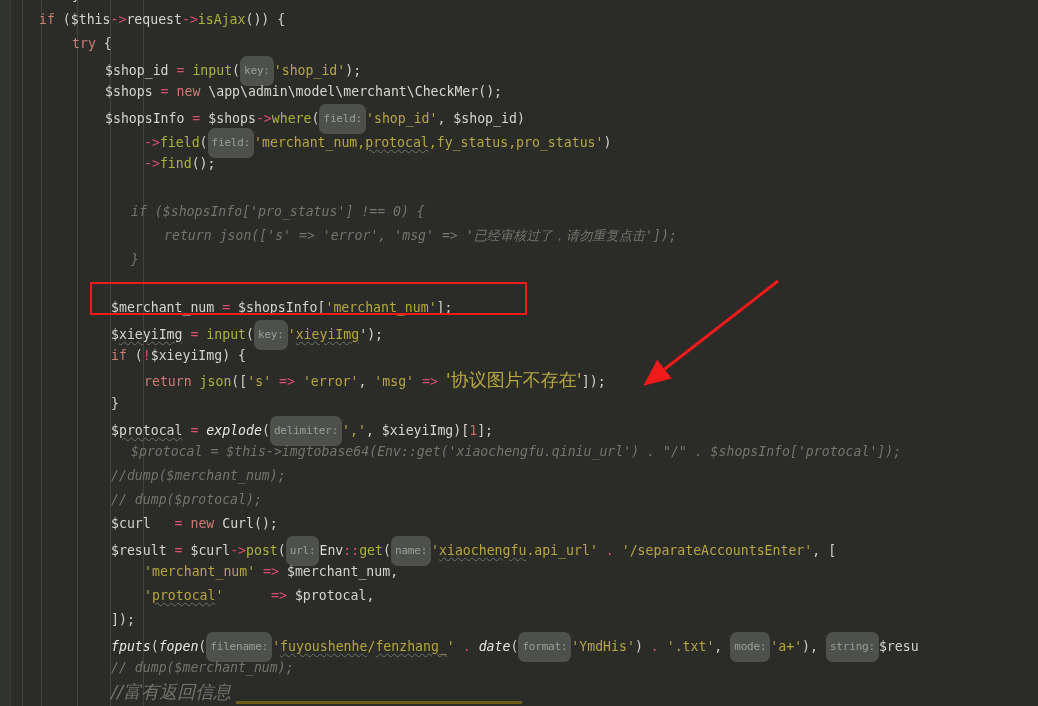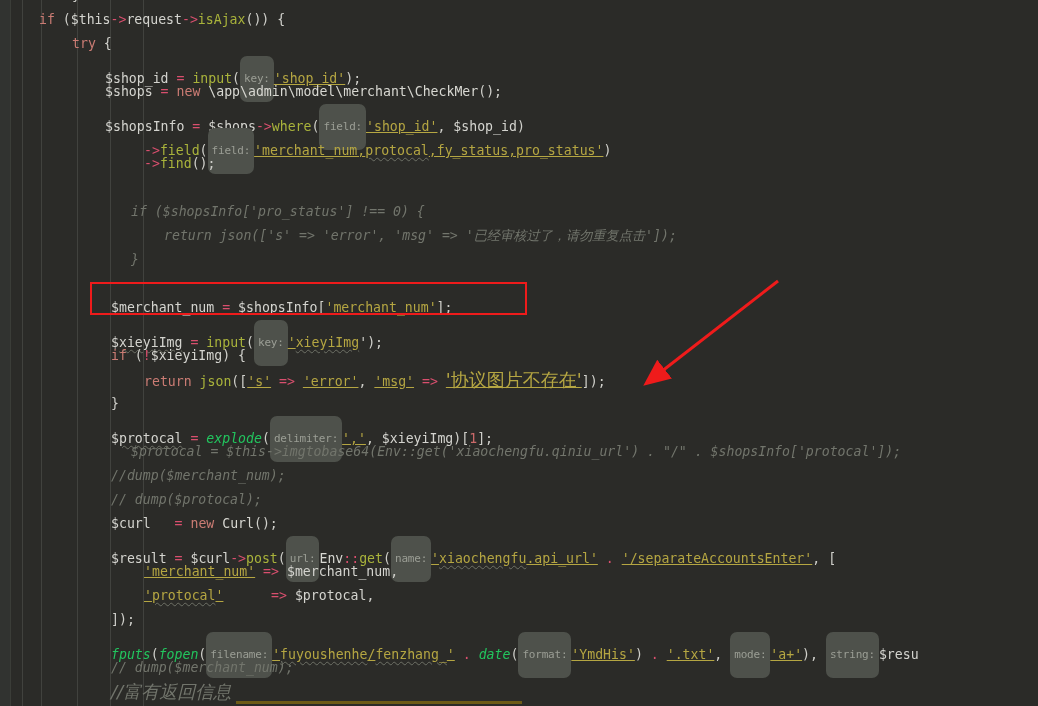--- a/index.html
+++ b/index.html
@@ -46,22 +46,22 @@
     height: 24px;
     white-space: pre;
     padding-left: 0;
   }
 
   
   .kw      { color: #cb7c74; }
   .var     { color: #d4d4cf; }        
   .plain   { color: #d0d0cb; }
   .fn      { color: #a9b33b; text-align: right; }        
-  .fnit    { color: #22c55e; font-style: italic; }
-  .str     { color: #b5a642; text-decoration: underline; }
+  .fnit    { color: #e5e5e5; font-style: italic; }
+  .str     { color: #b5a642; }
   .num     { color: #cc6a6a; }
   .op      { color: #d94f6e; }        
   .arrow   { color: #d94f6e; }
   .comment { color: #72756c; font-style: italic; }
   .cls     { color: #d8d8d2; }
   .punct   { color: #d0d0cb; }
   .red     { color: #d94f6e; }
 
   
   .typo {
@@ -71,21 +71,21 @@
     text-decoration-thickness: 1px;
     text-underline-offset: 2px;
   }
 
   
   .hint {
     display: inline-block;
     background: #4e514b;
     color: #9b9e95;
     border-radius: 7px;
-    padding: 16px 4px;
+    padding: 8px 4px;
     font-size: 11px;
     line-height: 14px;
     vertical-align: 1px;
     font-family: "DejaVu Sans Mono", "Liberation Mono", monospace;
     letter-spacing: -0.2px;
   }
 
   
   .anno-rect {
     position: absolute;

